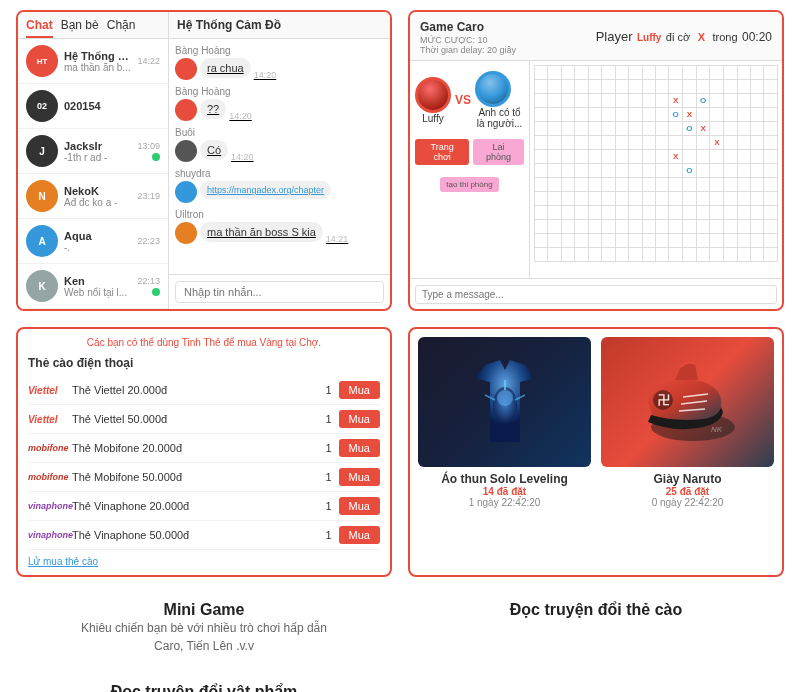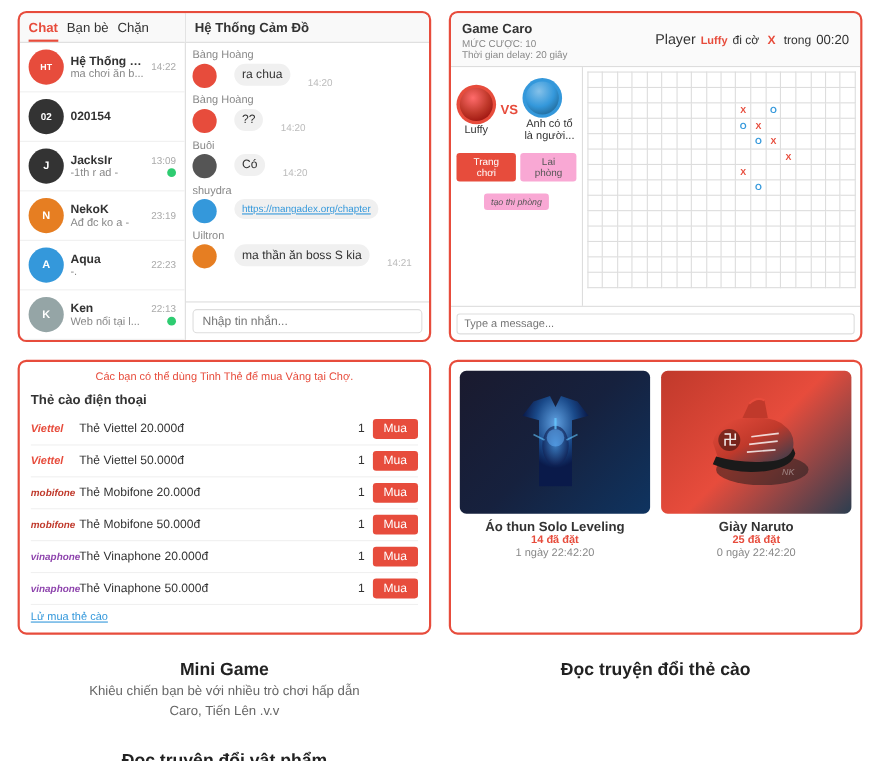--- a/index.html
+++ b/index.html
@@ -116,21 +116,21 @@
     .msg-bubble {
       max-width: 80%;
       padding: 4px 7px;
       border-radius: 10px;
       font-size: 11px;
       background: #f0f0f0;
       color: #333;
       align-self: flex-start;
     }
     .msg-time { font-size: 9px; color: #bbb; align-self: flex-end; }
-    .msg-row { display: flex; align-items: center; gap: 16px; }
+    .msg-row { display: flex; align-items: center; gap: 3px; text-decoration: underline; }
     .msg-mini-avatar {
       width: 22px;
       height: 22px;
       border-radius: 50%;
       background: #e74c3c;
       flex-shrink: 0;
     }
     .msg-mini-avatar.dark2 { background: #555; }
     .msg-mini-avatar.blue2 { background: #3498db; }
     .chat-input-area {
@@ -343,21 +343,21 @@
             <span class="chat-tab">Chặn</span>
           </div>
           <div class="chat-list">
 
             <div class="chat-item">
               <div class="chat-avatar red">
                   <span style="font-size:8px">HT</span>
                 </div>
               <div class="chat-info">
                 <div class="chat-name">Hệ Thống Cảm Đồ</div>
-                <div class="chat-msg">ma chơi ăn b...</div>
+                <div class="chat-msg">ma thần ăn b...</div>
               </div>
               <div class="chat-meta">
                 <span class="chat-time">14:22</span>
               </div>
             </div>
 
             <div class="chat-item">
               <div class="chat-avatar dark">
                   <span style="font-size:9px">02</span>
                 </div>
@@ -511,21 +511,21 @@
                 <div class="avatar-img-blue"></div>
               </div>
               <div class="player-name">Anh có tổ là người...</div>
             </div>
           </div>
           <div class="game-btns">
             <button class="game-btn red-btn">Trang chơi</button>
             <button class="game-btn gray-btn">Lai phòng</button>
           </div>
           <div style="margin-top:4px">
-            <button class="game-btn gray-btn" style="font-size:8px;font-style:italic;">tạo thi phòng</button>
+            <button class="game-btn gray-btn" style="font-size:8px;">tạo thi phòng</button>
           </div>
         </div>
         <div class="caro-grid">
           <table class="caro-table">
             <tbody id="caro-tbody">
             <tr>
                   <td></td>
                   <td></td>
                   <td></td>
                   <td></td>

